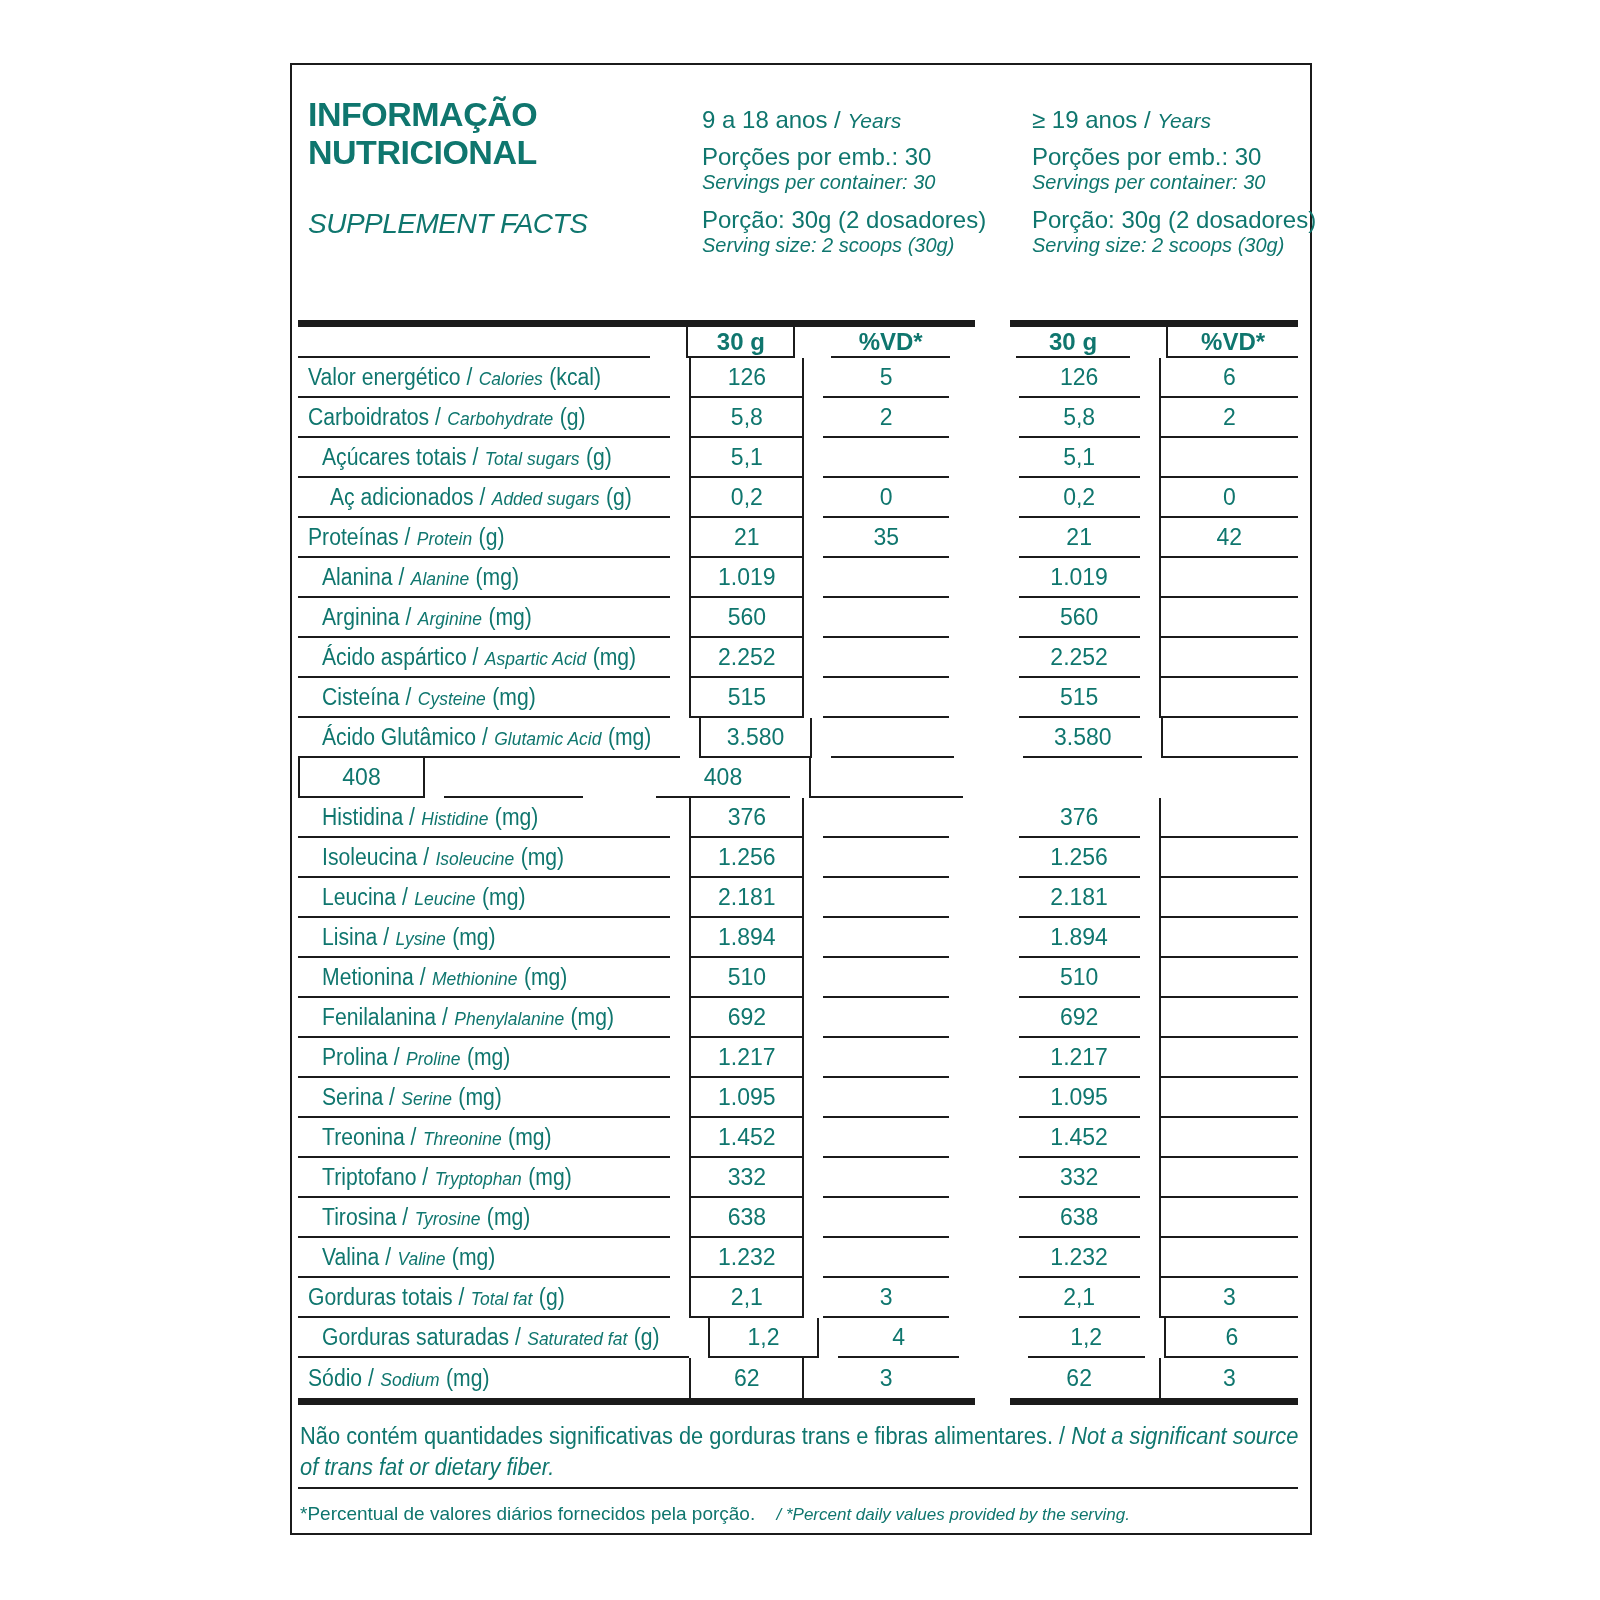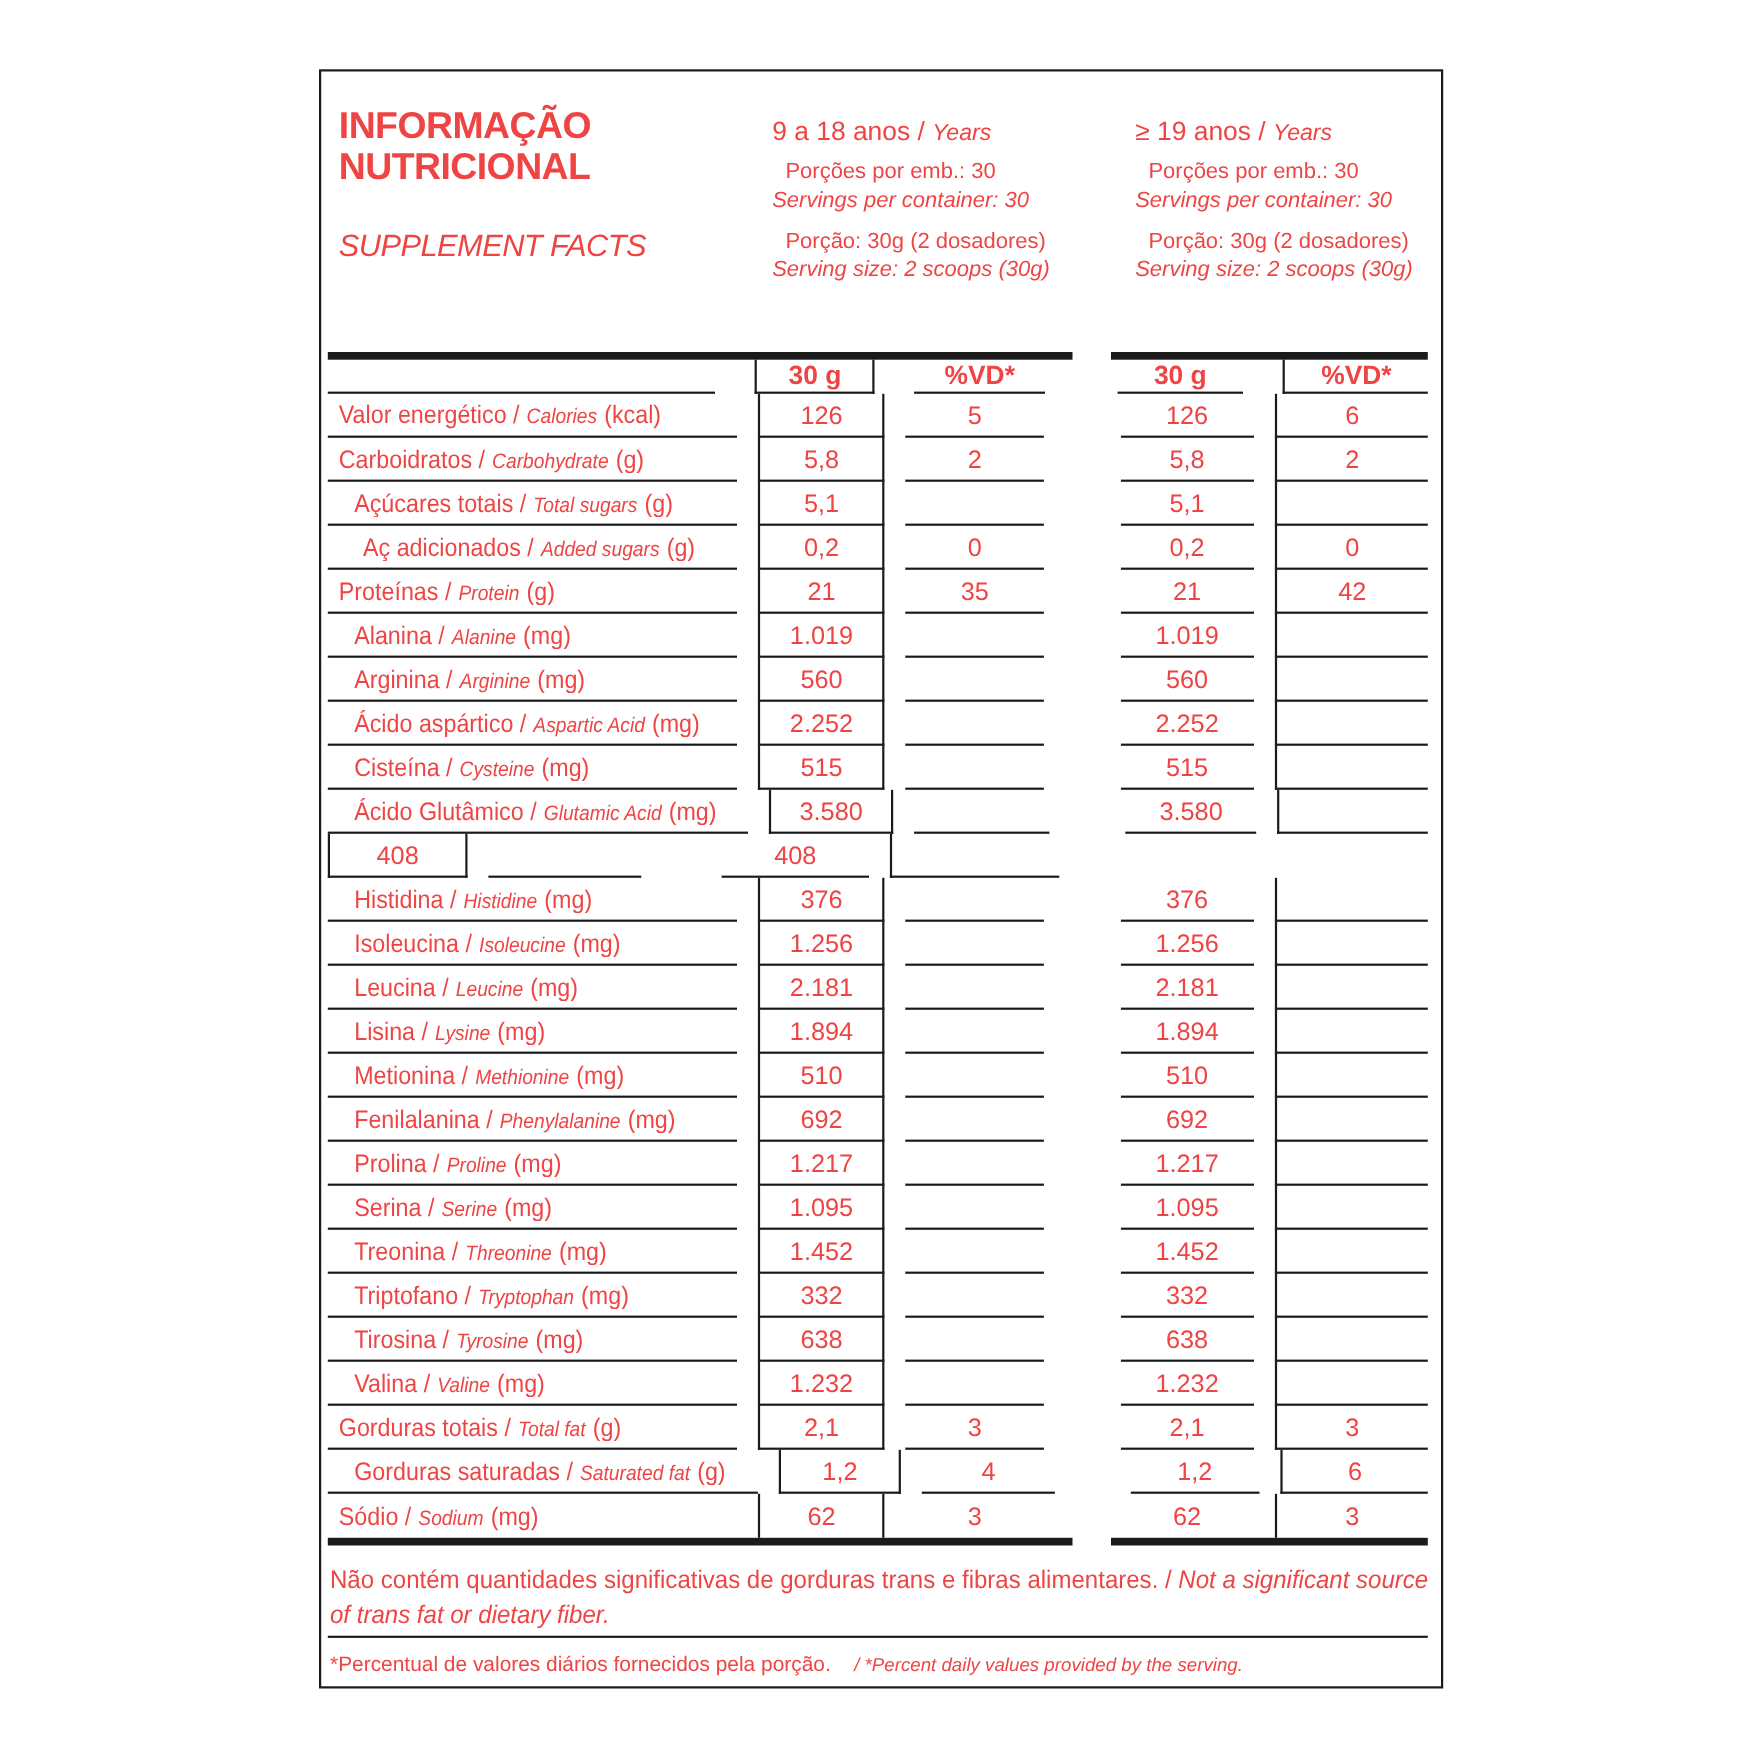--- a/index.html
+++ b/index.html
@@ -1,31 +1,31 @@
 <!DOCTYPE html>
 <html><head>
 <meta charset="utf-8">
 <style>
   html,body{margin:0;padding:0;background:#ffffff;}
   .page{position:relative;width:1600px;height:1600px;background:#ffffff;
-        font-family:"Liberation Sans","DejaVu Sans",sans-serif;color:#ef4444;overflow:hidden;}
+        font-family:"Liberation Sans","DejaVu Sans",sans-serif;color:#0f766e;overflow:hidden;}
   .panel{position:absolute;left:290px;top:63px;width:1022px;height:1472px;
          border:2px solid #1b1b1b;box-sizing:border-box;background:#ffffff;}
   .abs{position:absolute;}
 
   
   .title{left:16px;top:30px;font-weight:bold;font-size:34px;line-height:38px;
          white-space:pre-line;letter-spacing:-0.5px;}
   .subtitle{left:16px;top:143px;font-style:italic;font-size:28px;letter-spacing:-0.5px;}
   .serv{width:300px;top:41px;}
   .serv1{left:410px;}
   .serv2{left:740px;}
   .age-line{font-size:24px;line-height:28px;margin-bottom:8px;}
   .age-en{font-style:italic;font-size:21px;}
-  .pline{font-size:20px;line-height:27px;margin-top:8px;margin-left:12px;}
+  .pline{font-size:24px;line-height:27px;margin-top:8px;}
   .pline.second{margin-top:12px;}
   .eline{font-size:20px;font-style:italic;line-height:24px;}
 
   
   .table{left:6px;top:255px;width:1000px;}
   .bar-row{display:flex;height:7px;}
   .bar{background:#1b1b1b;height:7px;}
   .bar.b1{width:677px;}
   .bar-gap{width:35px;}
   .bar.b2{width:288px;}

